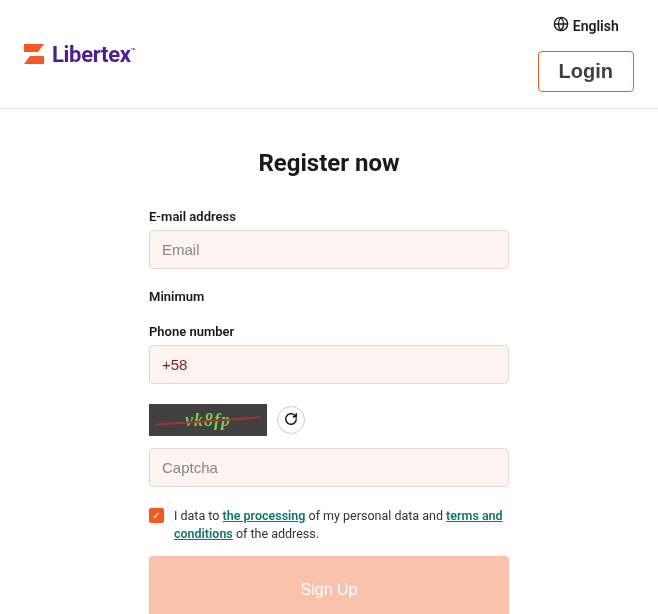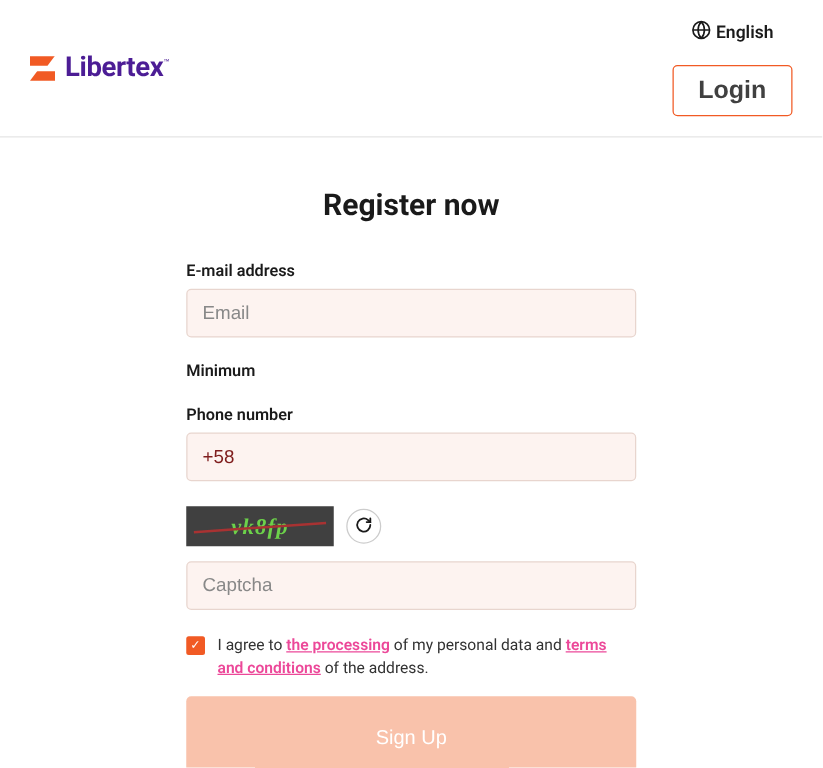--- a/index.html
+++ b/index.html
@@ -182,21 +182,21 @@
       flex-shrink: 0;
       display: flex;
       align-items: center;
       justify-content: center;
       color: #fff;
       font-size: 10px;
       margin-top: 1px;
       cursor: pointer;
     }
     .consent-text a {
-      color: #ec4899;
+      color: #0f766e;
       font-weight: 600;
     }
     .signup-btn {
       width: 100%;
       padding: 25px;
       background: #f9c2ab;
       color: #fff;
       border: none;
       border-radius: 4px;
       font-size: 16px;
@@ -259,20 +259,20 @@
           </svg>
         </span>
       </button>
     </div>
     <input class="text-input" type="text" placeholder="Captcha" style="">
   </div>
 
   <div class="consent-row">
     <div class="checkbox">✓</div>
     <div class="consent-text">
-      <span>I agree to </span><a href="#">the processing</a><span> of my personal data and </span><a href="#">terms and conditions</a><span> of the address.</span>
+      <span>I data to </span><a href="#">the processing</a><span> of my personal data and </span><a href="#">terms and conditions</a><span> of the address.</span>
     </div>
   </div>
 
   <button class="signup-btn">Sign Up</button>
 
   
 </div>
 
 </body></html>

